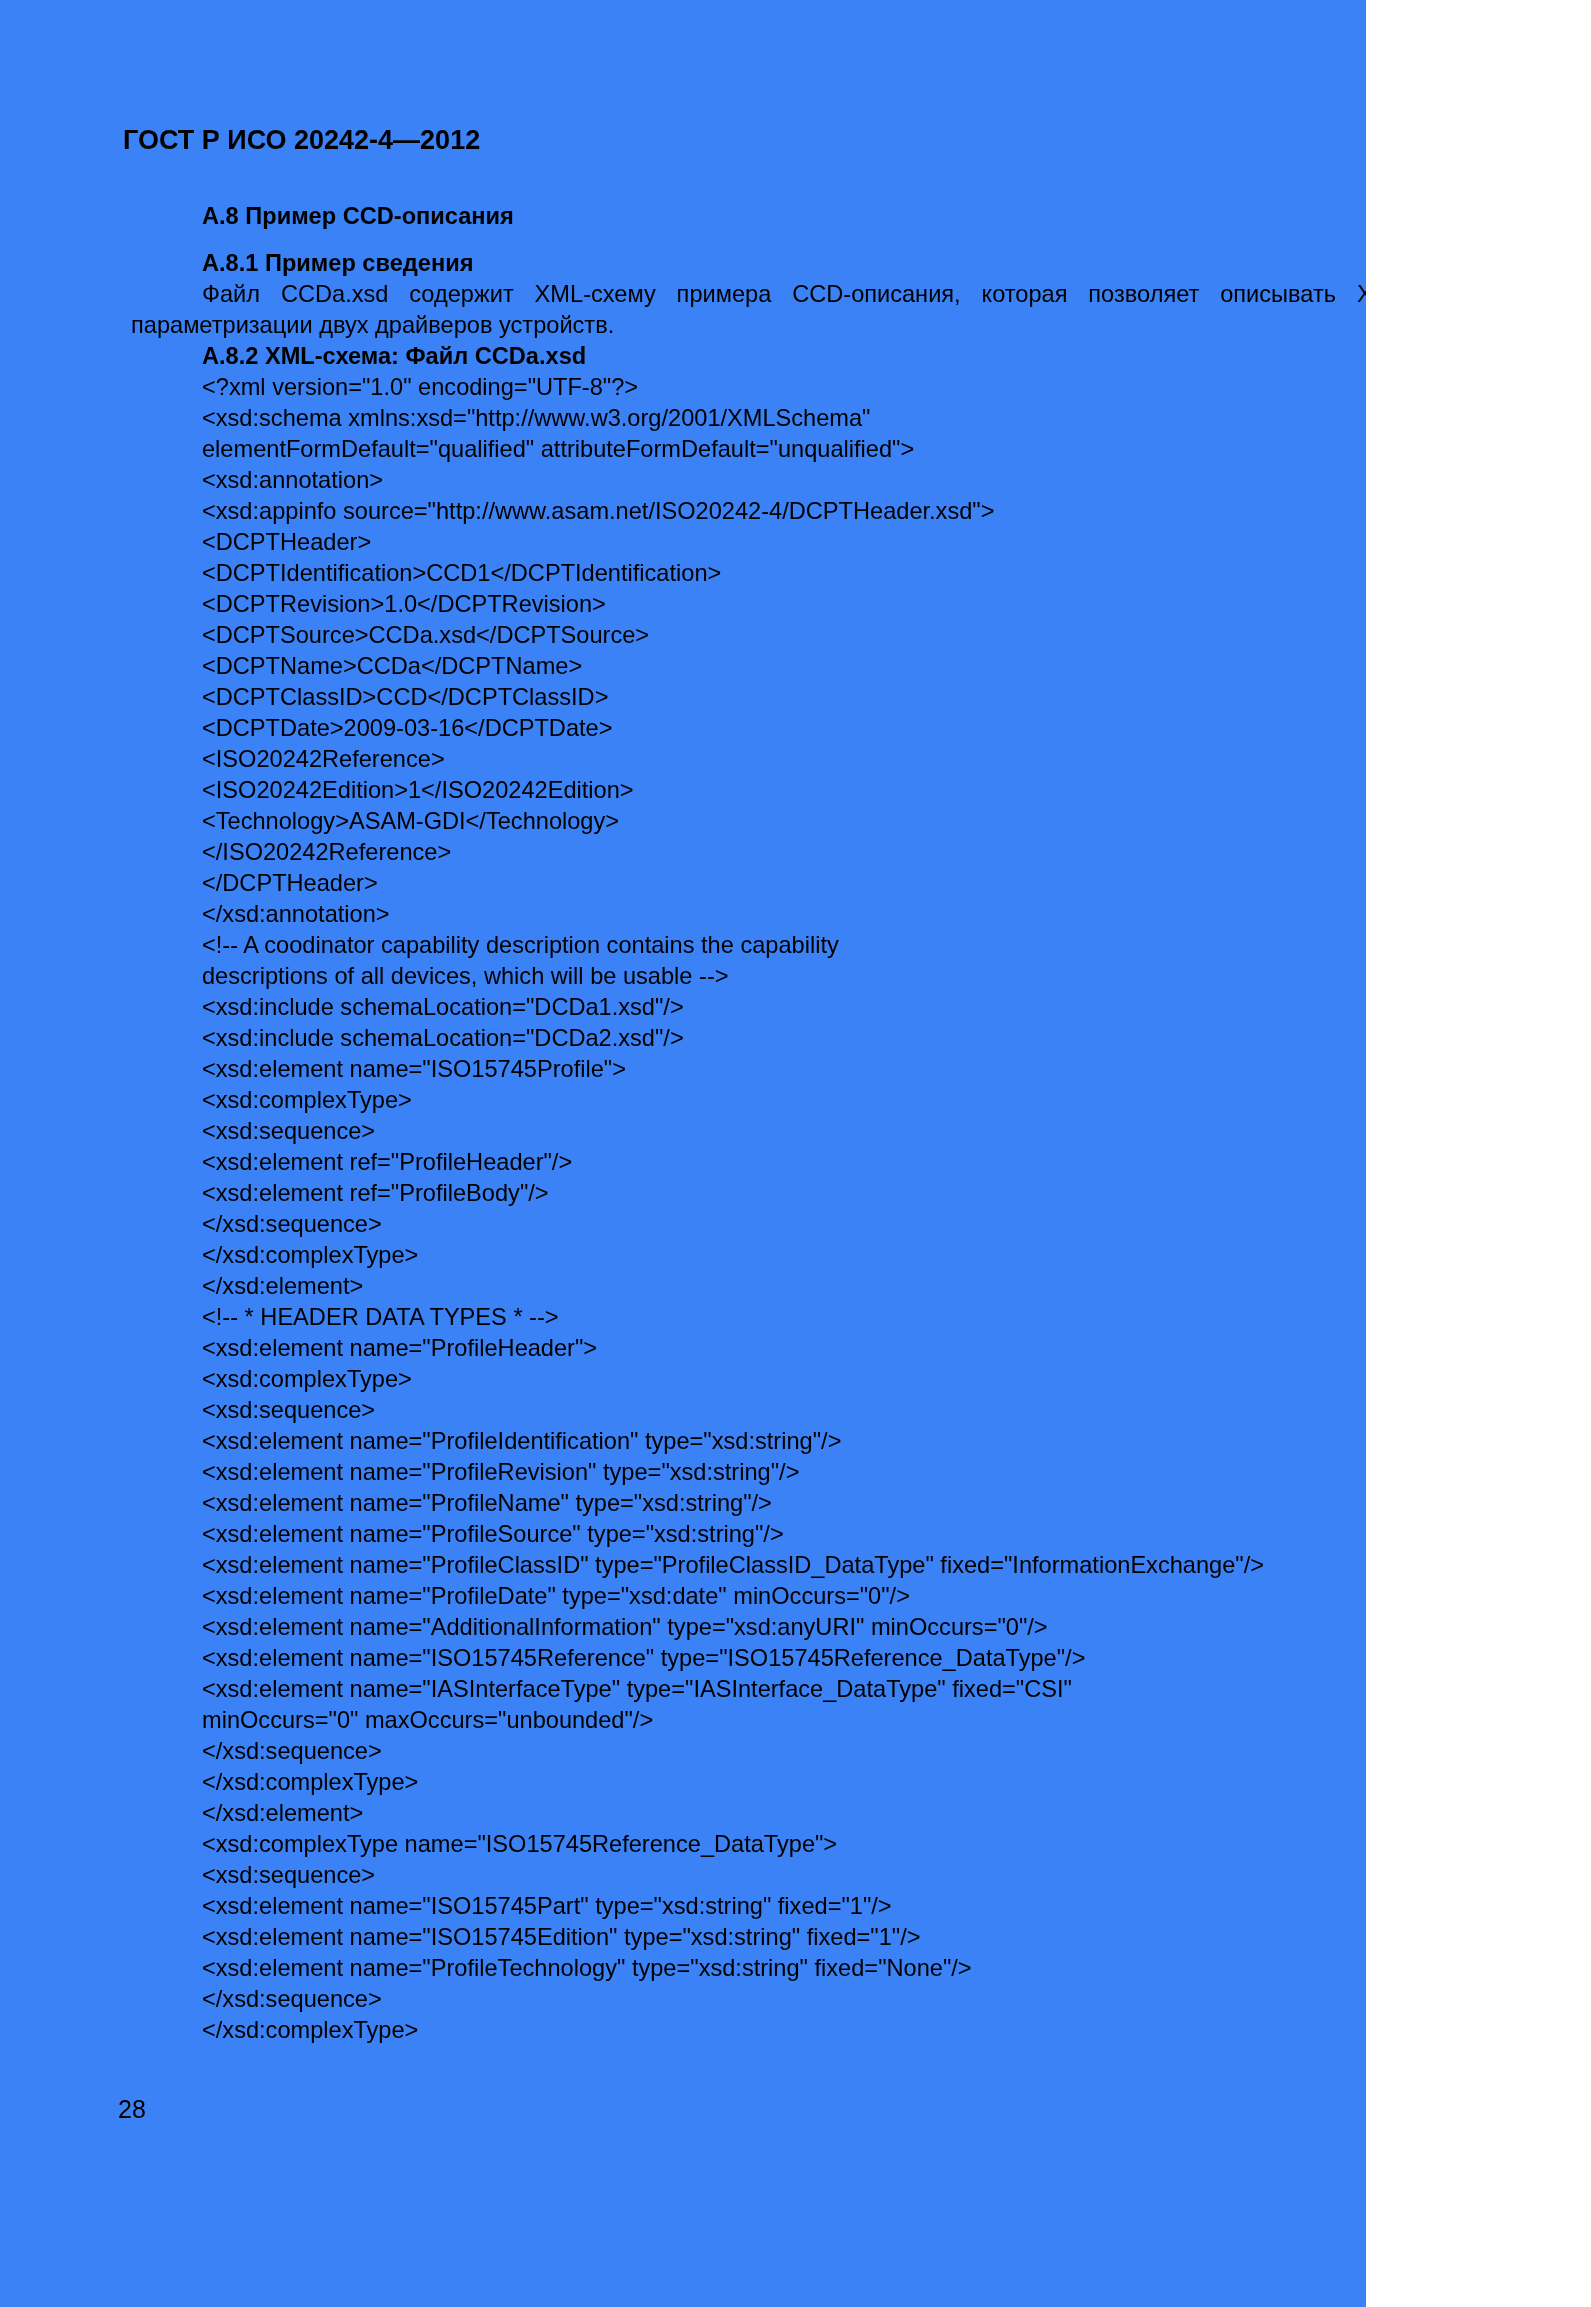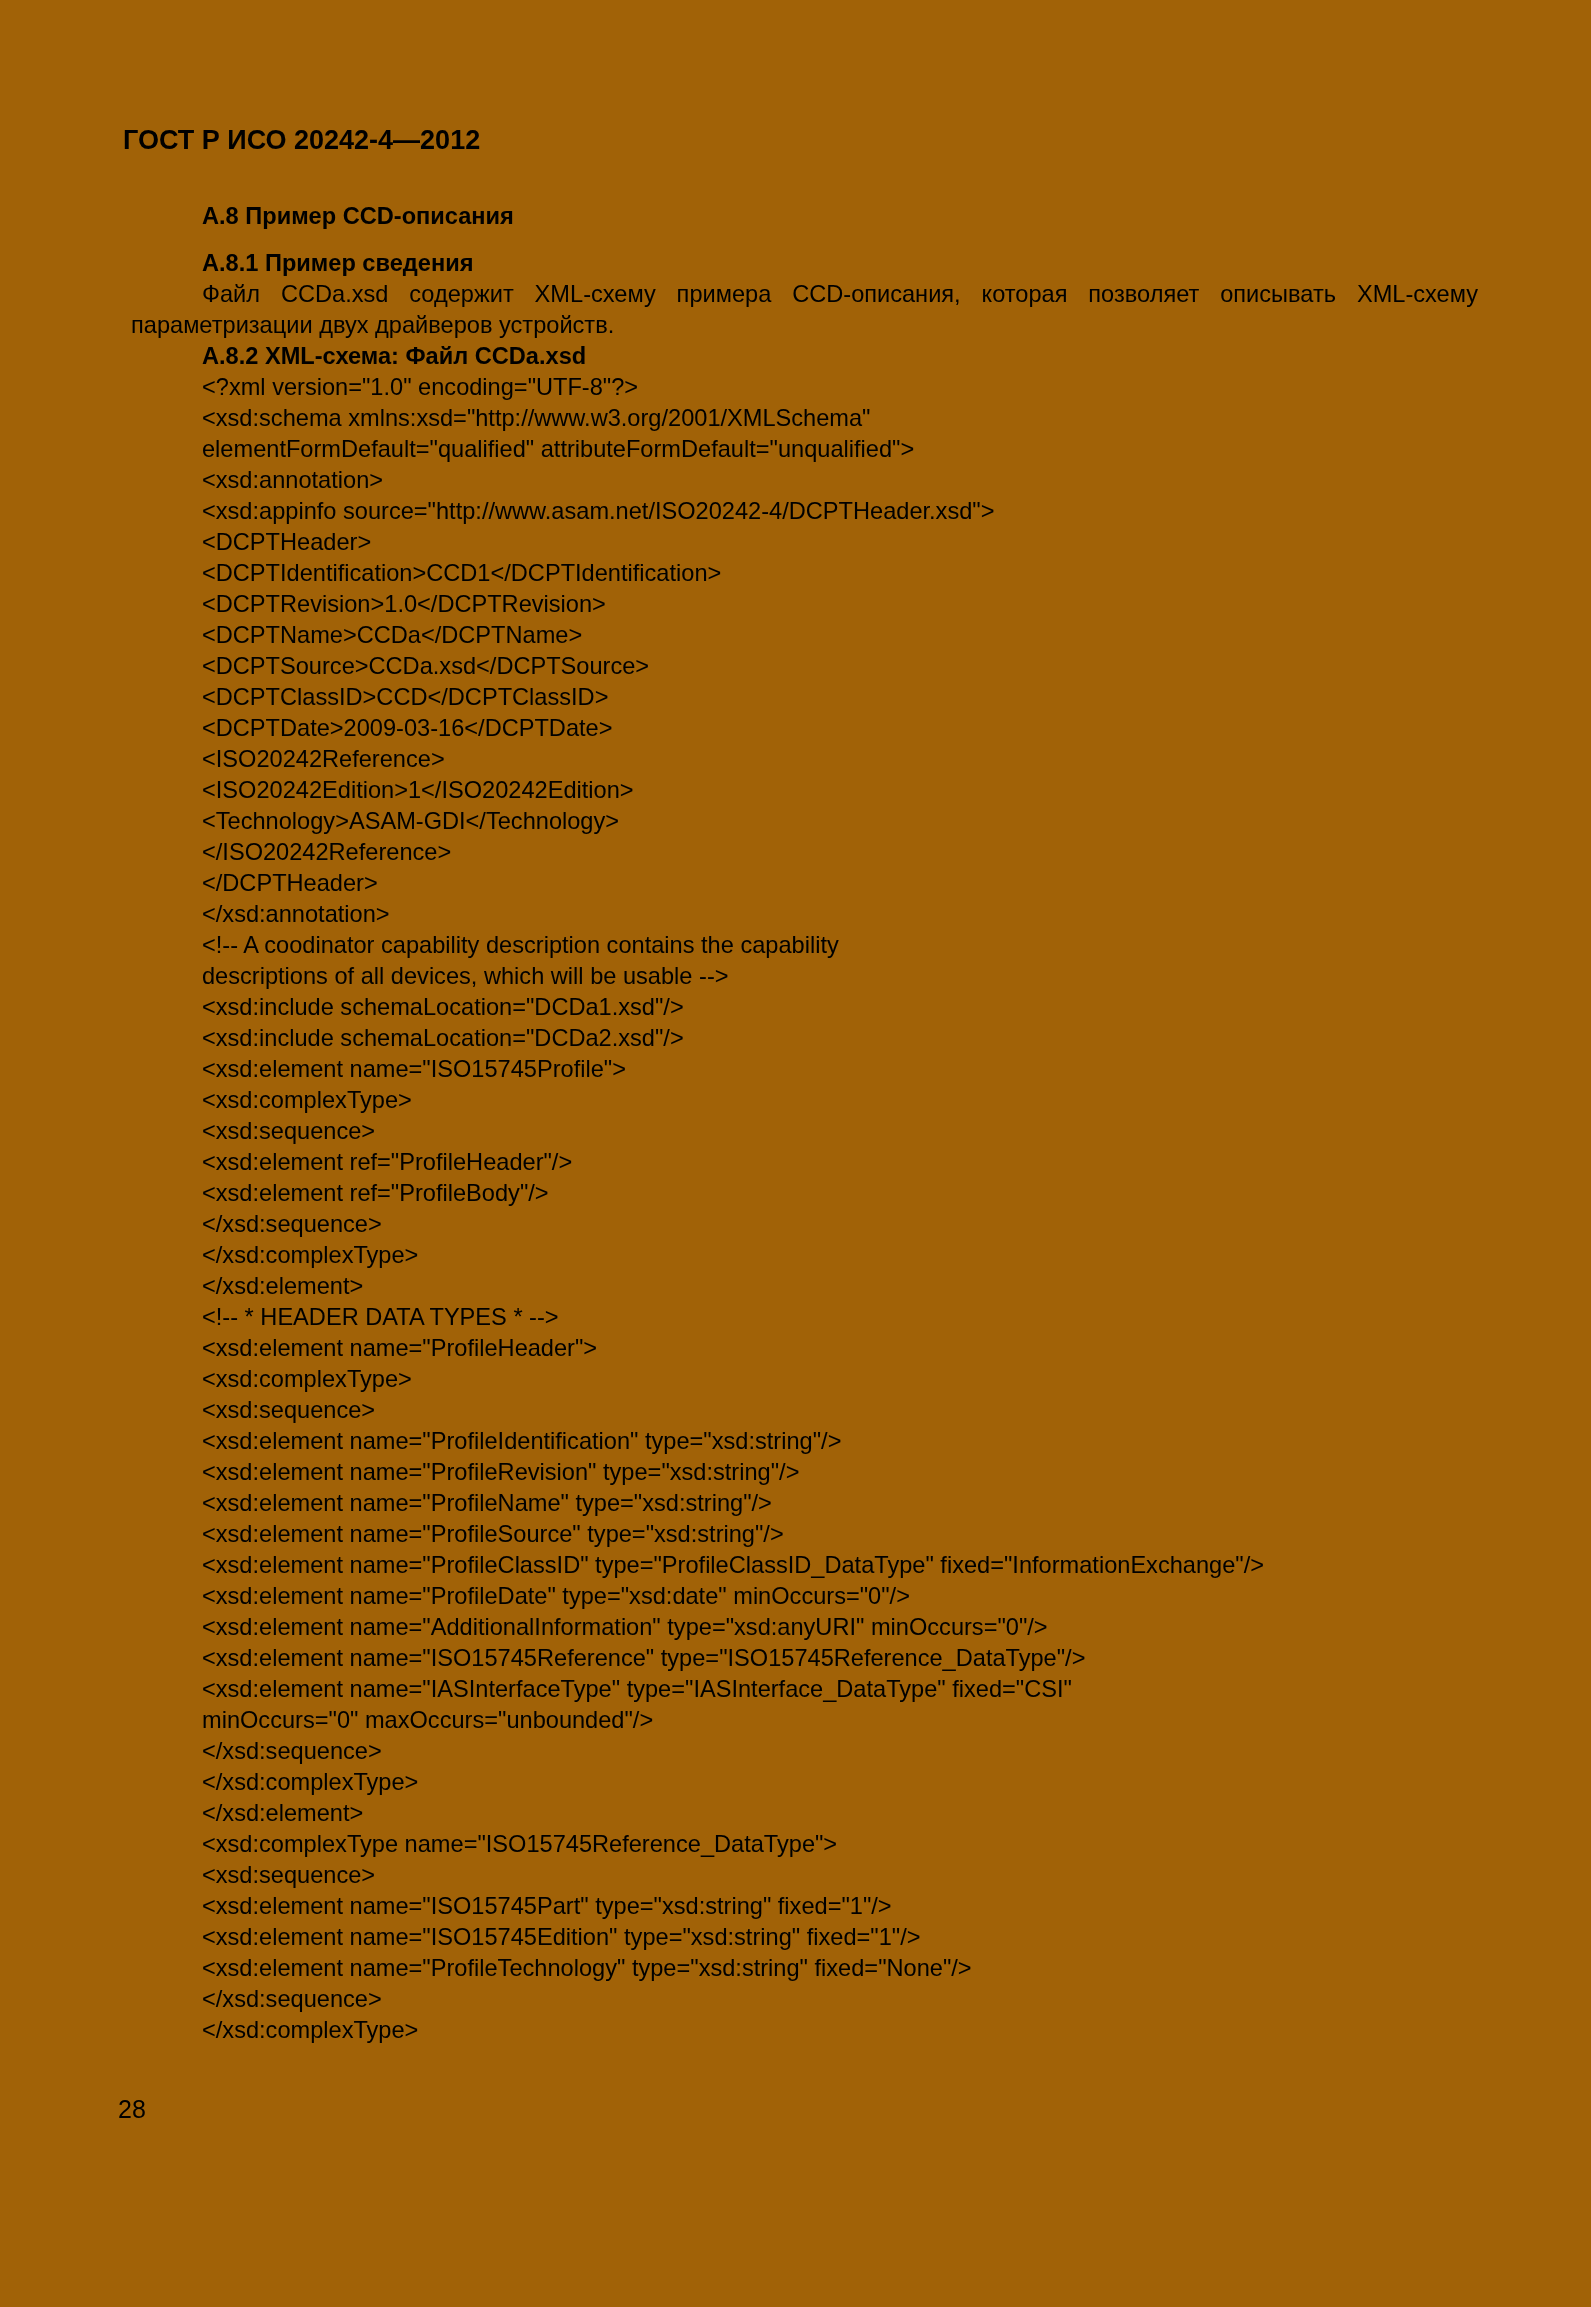--- a/index.html
+++ b/index.html
@@ -2,23 +2,23 @@
 <html style="font-size:10.8px"><head>
 <meta charset="utf-8">
 <style>
   html, body {
     margin: 0;
     padding: 0;
     background: #ffffff;
   }
   .page {
     position: relative;
-    width: 1591px;
+    width: 1366px;
     height: 2307px;
-    background: #a16207;
+    background: #3b82f6;
     color: #000000;
     font-family: "Liberation Sans", "DejaVu Sans", sans-serif;
     overflow: hidden;
     text-decoration: underline;
   }
   .doc-header {
     position: absolute;
     left: 123px;
     top: 124px;
     font-size: 27px;
@@ -86,22 +86,22 @@
 
     <div class="code-block">
         <div class="code-line">&lt;?xml version="1.0" encoding="UTF-8"?&gt;</div>
         <div class="code-line">&lt;xsd:schema xmlns:xsd="http://www.w3.org/2001/XMLSchema"</div>
         <div class="code-line">elementFormDefault="qualified" attributeFormDefault="unqualified"&gt;</div>
         <div class="code-line">&lt;xsd:annotation&gt;</div>
         <div class="code-line">&lt;xsd:appinfo source="http://www.asam.net/ISO20242-4/DCPTHeader.xsd"&gt;</div>
         <div class="code-line">&lt;DCPTHeader&gt;</div>
         <div class="code-line">&lt;DCPTIdentification&gt;CCD1&lt;/DCPTIdentification&gt;</div>
         <div class="code-line">&lt;DCPTRevision&gt;1.0&lt;/DCPTRevision&gt;</div>
+        <div class="code-line">&lt;DCPTSource&gt;CCDa.xsd&lt;/DCPTSource&gt;</div>
         <div class="code-line">&lt;DCPTName&gt;CCDa&lt;/DCPTName&gt;</div>
-        <div class="code-line">&lt;DCPTSource&gt;CCDa.xsd&lt;/DCPTSource&gt;</div>
         <div class="code-line">&lt;DCPTClassID&gt;CCD&lt;/DCPTClassID&gt;</div>
         <div class="code-line">&lt;DCPTDate&gt;2009-03-16&lt;/DCPTDate&gt;</div>
         <div class="code-line">&lt;ISO20242Reference&gt;</div>
         <div class="code-line">&lt;ISO20242Edition&gt;1&lt;/ISO20242Edition&gt;</div>
         <div class="code-line">&lt;Technology&gt;ASAM-GDI&lt;/Technology&gt;</div>
         <div class="code-line">&lt;/ISO20242Reference&gt;</div>
         <div class="code-line">&lt;/DCPTHeader&gt;</div>
         <div class="code-line">&lt;/xsd:annotation&gt;</div>
         <div class="code-line">&lt;!-- A coodinator capability description contains the capability</div>
         <div class="code-line">descriptions of all devices, which will be usable --&gt;</div>

